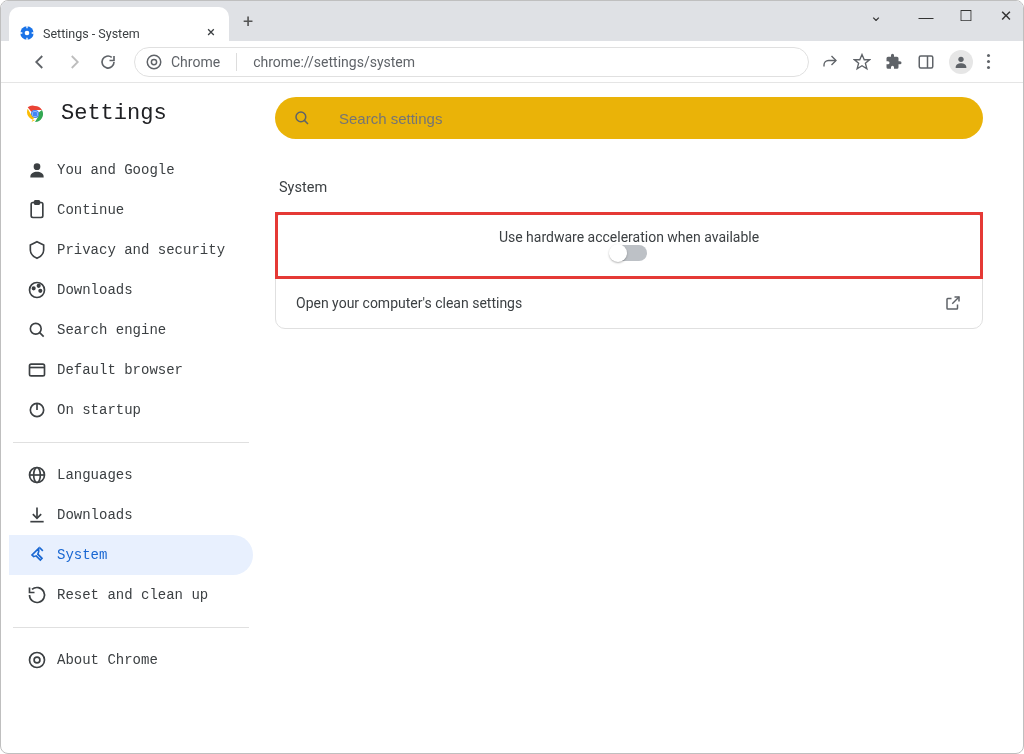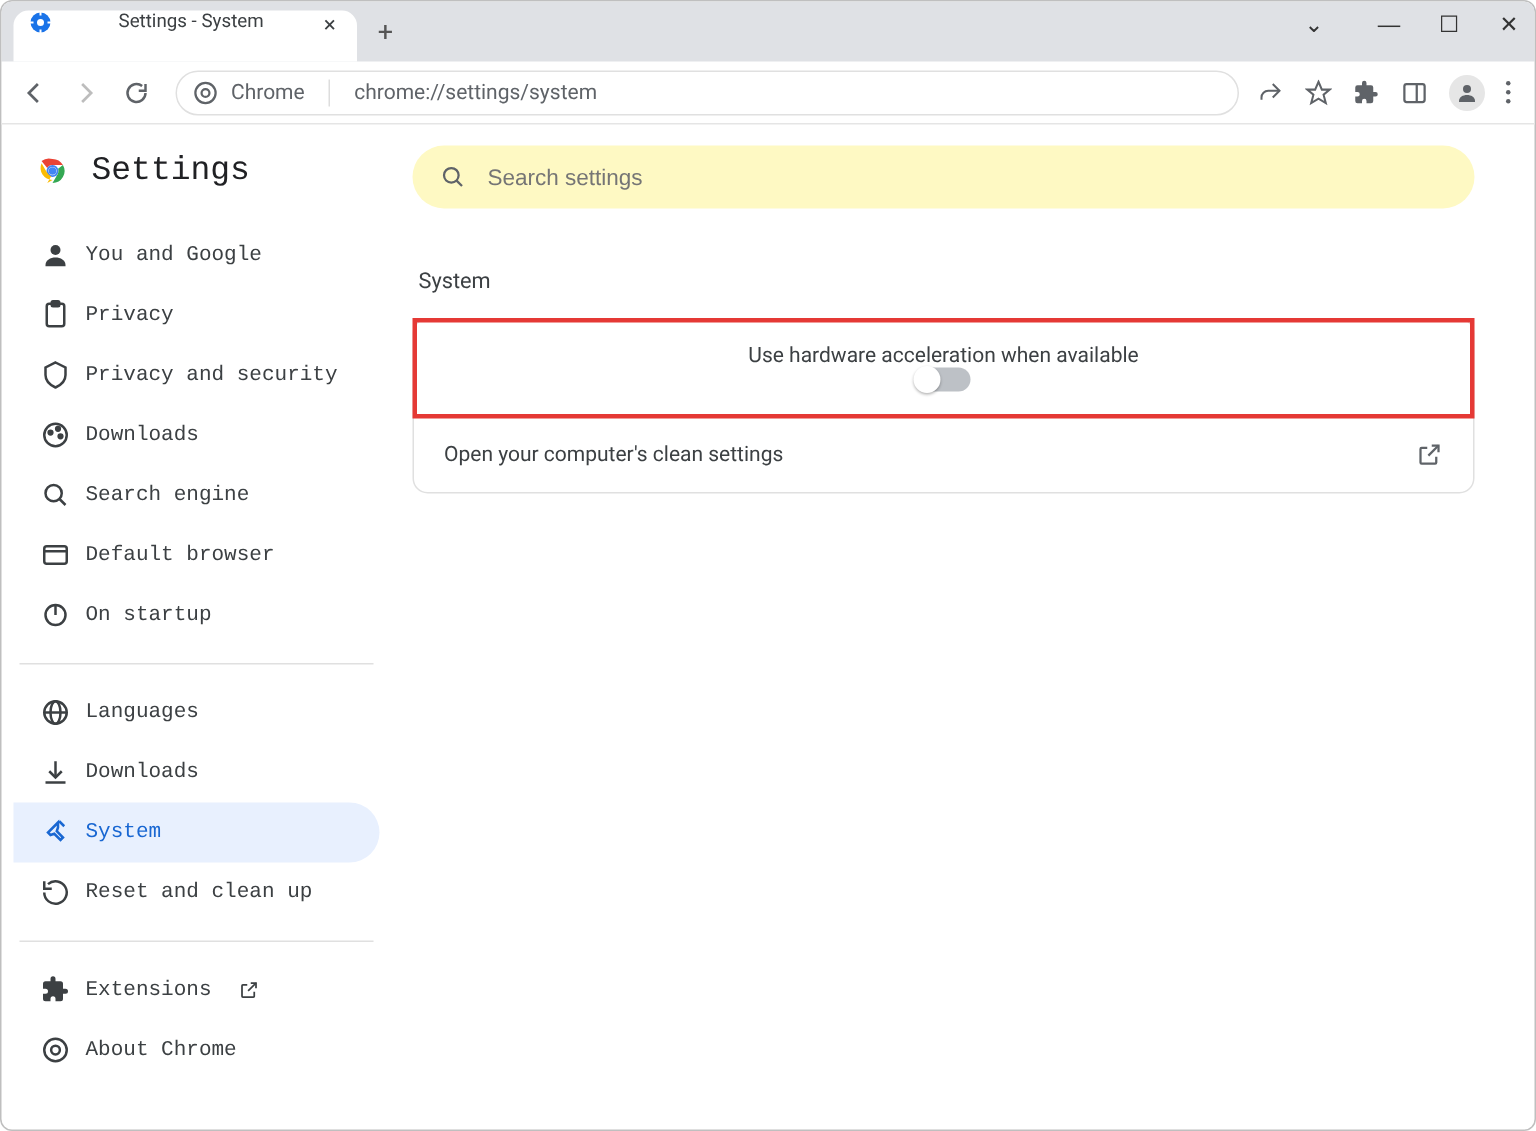--- a/index.html
+++ b/index.html
@@ -1,30 +1,30 @@
 <!DOCTYPE html>
 <html><head>
 <meta charset="utf-8">
 <style>
   * { box-sizing: border-box; margin: 0; padding: 0; }
   body { font-family: "Segoe UI", Roboto, Arial, sans-serif; width: 1024px; height: 754px; background: #fff; overflow: hidden; border: 1px solid #bfbfbf; border-radius: 8px; }
   
   
   .titlebar { height: 40px; background: #dfe1e5; display: flex; align-items: center; position: relative; }
-  .tab { height: 34px; margin-left: 8px; margin-top: 6px; background: #fff; border-radius: 10px 10px 0 0; display: flex; align-items: flex-start; padding: 0 10px 0 10px; min-width: 220px; gap: 36px; }
+  .tab { height: 34px; margin-left: 8px; margin-top: 6px; background: #fff; border-radius: 10px 10px 0 0; display: flex; align-items: flex-end; padding: 0 10px 0 10px; min-width: 220px; }
   .tab-favicon { width: 16px; height: 16px; margin-right: 8px; }
   .tab-title { font-size: 12.5px; color: #3c4043; flex: 1; }
   .tab-close { font-size: 15px; color: #3c4043; cursor: pointer; padding: 0 4px;}
   .newtab { margin-left: 14px; font-size: 18px; color: #555; cursor: pointer; }
   .win-controls { position: absolute; right: 6px; top: 6px; display: flex; gap: 18px; align-items: center; }
   .win-controls span { font-family: sans-serif; font-size: 15px; color: #333; cursor: pointer; width: 22px; text-align: center;}
   .chev { margin-right: 10px; }
 
   
-  .toolbar { height: 42px; background: #fff; border-bottom: 1px solid #e5e5e5; display: flex; align-items: center; padding: 0 8px; gap: 6px; }
+  .toolbar { height: 42px; background: #fff; border-bottom: 1px solid #e5e5e5; display: flex; align-items: center; padding: 0 25px; gap: 6px; }
   .navbtn { width: 28px; height: 28px; display:flex; align-items:center; justify-content:center; border-radius: 50%; color:#5f6368; cursor:pointer; }
   .navbtn.disabled { color:#bdbdbd; }
   .addrbar { flex: 1; height: 30px; background:#fff; border:1px solid #e0e0e0; border-radius: 20px; display:flex; align-items:center; padding: 0 10px; margin: 0 6px; font-size: 14px; color:#5f6368;}
   .addr-left { display:flex; align-items:center; gap:8px;}
   .addr-div { width:1px; height:18px; background:#ddd; margin: 0 8px;}
   .tool-icons-right { display:flex; align-items:center; gap:14px; padding-right:8px;}
   .icon18 { width:18px; height:18px; color:#5f6368; cursor:pointer;}
   .chrome-text { color:#5f6368; }
   .url-text { color:#5f6368; }
   .dots { display:flex; flex-direction:column; gap:3px; cursor:pointer;}
@@ -37,21 +37,21 @@
   .chrome-logo { width:24px; height:24px; }
   .sidebar-title { font-size: 22px; color:#202124; }
   .nav-list { display:flex; flex-direction:column; }
   .nav-item { display:flex; align-items:center; gap:10px; padding: 10px 18px; font-size:14px; color:#3c4043; border-radius: 0 22px 22px 0; cursor:pointer; }
   .nav-item.active { background:#e8f0fe; color:#1967d2; }
   .nav-item .nicon { width:20px; height:20px; display:flex; align-items:center; justify-content:center; }
   .nav-rule { height:1px; background:#e0e0e0; margin: 12px 4px; }
   .ext-link { width:14px; height:14px; margin-left:8px; }
 
   .main { flex:1; padding: 14px 40px 20px 14px; }
-  .searchbox { background:#fef9c3; border-radius: 40px; height:42px; display:flex; align-items:center; padding: 12px 18px; gap:14px; }
+  .searchbox { background:#eab308; border-radius: 40px; height:42px; display:flex; align-items:center; padding: 12px 18px; gap:28px; }
   .search-input { flex:1; border:none; background:transparent; font-size:15px; color:#5f6368; outline:none; }
   .section-head { font-size:14.5px; color:#3c4043; margin: 40px 0 16px 4px; }
   .card { border:1px solid #e0e0e0; border-radius:10px; background:#fff; }
   .row { display:flex; align-items:center; justify-content:space-between; padding: 16px 20px; font-size:14px; color:#3c4043; border-bottom:1px solid #eee; }
   .row:last-child { border-bottom:none; }
   .row.highlighted { outline: 3px solid #e53935; outline-offset:-2px;flex-direction:column; }
   
   
   .toggle { position:relative; width:36px; height:16px; border-radius:10px; cursor:pointer; }
   .toggle .knob { position:absolute; width:18px; height:18px; border-radius:50%; top:-1px; box-shadow:0 1px 2px rgba(0,0,0,.3); }
@@ -175,21 +175,21 @@
           </span>
           <span>You and Google</span>
         </div>
         <div class="nav-item">
           <span class="nicon">
             <svg viewBox="0 0 24 24" fill="none" stroke="currentColor" stroke-width="2" style="width: 20px; height: 20px;">
               <rect x="5" y="3" width="14" height="18" rx="2"></rect>
               <rect x="9" y="1" width="6" height="4" rx="1" fill="currentColor"></rect>
             </svg>
           </span>
-          <span>Privacy</span>
+          <span>Continue</span>
         </div>
         <div class="nav-item">
           <span class="nicon">
             <svg viewBox="0 0 24 24" fill="none" stroke="currentColor" stroke-width="2" style="width: 20px; height: 20px;">
               <path d="M12 2l8 4v6c0 5-3.5 8-8 10-4.5-2-8-5-8-10V6z"></path>
             </svg>
           </span>
           <span>Privacy and security</span>
         </div>
         <div class="nav-item">
@@ -263,35 +263,20 @@
         <div class="nav-item">
           <span class="nicon">
             <svg viewBox="0 0 24 24" fill="none" stroke="currentColor" stroke-width="2" style="width: 20px; height: 20px;">
               <path d="M3 12a9 9 0 1 0 3-6.7"></path>
               <polyline points="3 3 3 9 9 9"></polyline>
             </svg>
           </span>
           <span>Reset and clean up</span>
         </div>
         <div class="nav-rule"></div>
-        <div class="nav-item">
-          <span class="nicon">
-            <svg viewBox="0 0 24 24" fill="currentColor" style="width: 20px; height: 20px;">
-              <path d="M20 11h-2V7a2 2 0 0 0-2-2h-4V3a2 2 0 1 0-4 0v2H4a2 2 0 0 0-2 2v4h2a2 2 0 1 1 0 4H2v4a2 2 0 0 0 2 2h4v-2a2 2 0 1 1 4 0v2h4a2 2 0 0 0 2-2v-4h2a2 2 0 1 0 0-4z"></path>
-            </svg>
-          </span>
-          <span>Extensions</span>
-          <span class="ext-link">
-            <svg viewBox="0 0 24 24" fill="none" stroke="currentColor" stroke-width="2">
-              <path d="M14 4h6v6"></path>
-              <line x1="20" y1="4" x2="11" y2="13"></line>
-              <path d="M18 14v5a1 1 0 0 1-1 1H5a1 1 0 0 1-1-1V7a1 1 0 0 1 1-1h5"></path>
-            </svg>
-          </span>
-        </div>
         <div class="nav-item">
           <span class="nicon">
             <svg viewBox="0 0 24 24" fill="none" stroke="currentColor" stroke-width="2" style="width: 20px; height: 20px;">
               <circle cx="12" cy="12" r="9"></circle>
               <circle cx="12" cy="12" r="3.5"></circle>
             </svg>
           </span>
           <span>About Chrome</span>
         </div>
       </div>

